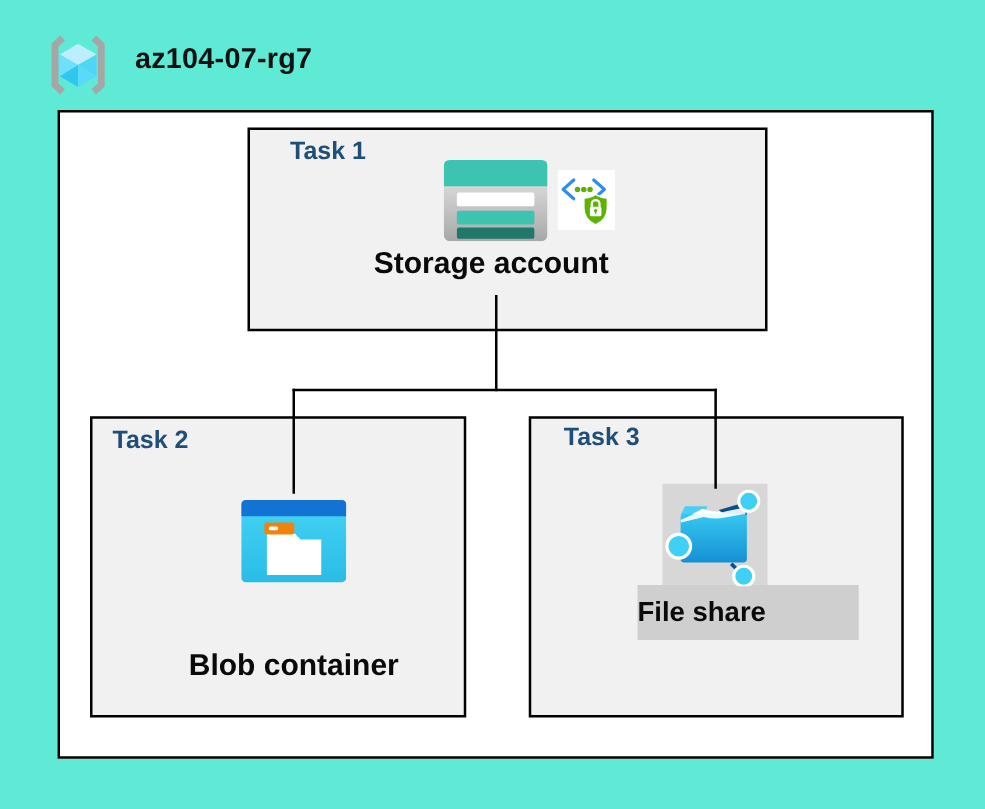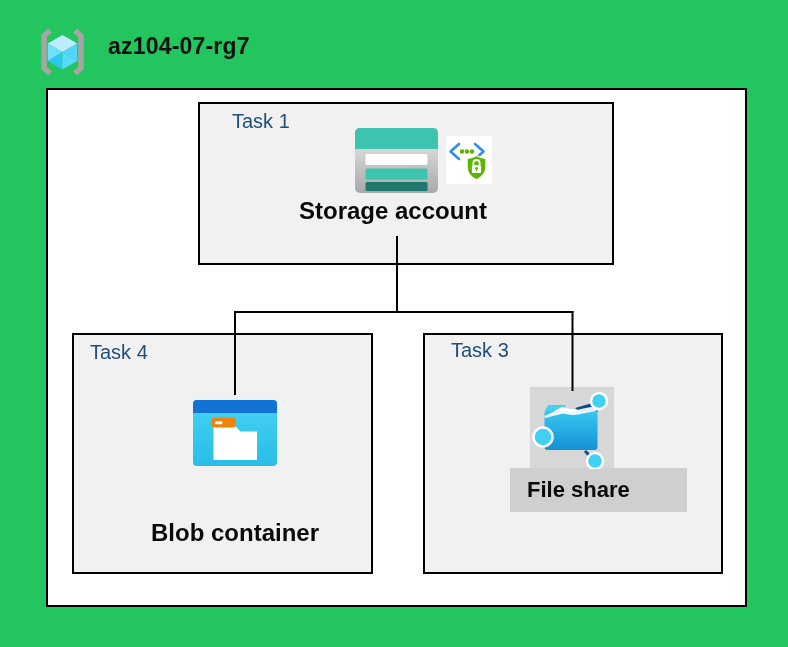--- a/index.html
+++ b/index.html
@@ -1,32 +1,32 @@
 <!DOCTYPE html>
 <html><head>
 <meta charset="utf-8">
 <style>
   html,body { margin:0; padding:0; background:#ffffff; }
   .page {
-    position:relative; width:788px; height:647px; background:#22c55e;
+    position:relative; width:788px; height:647px; background:#5eead4;
     font-family:"Liberation Sans", sans-serif; overflow:hidden;
   }
   .abs { position:absolute; }
   .box { position:absolute; box-sizing:border-box; border:2px solid #000000; background:#f1f1f1; }
   .outer-box { background:#ffffff; }
   .rg-title {
     position:absolute; left:108px; top:33px; font-size:23px; font-weight:bold;
     color:#111111; letter-spacing:0.2px;
   }
-  .task-label { position:absolute; font-size:20px; font-weight:normal; color:#1f4e79; }
+  .task-label { position:absolute; font-size:20px; font-weight:bold; color:#1f4e79; }
   .res-label { position:absolute; font-size:24px; font-weight:bold; color:#0a0a0a; text-align:center; }
   .fs-icon-bg { position:absolute; left:530px; top:387px; width:84px; height:82px; background:#d7d7d7; }
   .fs-label-bg {
     position:absolute; left:510px; top:468px; width:177px; height:44px; background:#cfcfcf;
-    display:flex; align-items:center; padding-left:17px; box-sizing:border-box;
+    display:flex; align-items:center; box-sizing:border-box;
     font-size:22px; font-weight:bold; color:#0a0a0a;
   }
   svg { display:block; }
   .connector-layer { position:absolute; left:0; top:0; z-index:6; pointer-events:none; }
   .icon-layer { z-index:7; }
 </style>
 </head>
 <body>
 
 <div class="page">
@@ -42,21 +42,21 @@
   </svg>
   <div class="rg-title">az104-07-rg7</div>
 
   <div class="box outer-box" style="left:46px; top:88px; width:701px; height:519px;"></div>
 
   <div class="box" style="left:198px; top:102px; width:416px; height:163px;"></div>
   <div class="task-label" style="left:232px; top:110px;">Task 1</div>
   <div class="res-label" style="left:293px; top:197px; width:200px;">Storage account</div>
 
   <div class="box" style="left:72px; top:333px; width:301px; height:241px;"></div>
-  <div class="task-label" style="left:90px; top:341px;">Task 4</div>
+  <div class="task-label" style="left:90px; top:341px;">Task 2</div>
   <div class="res-label" style="left:135px; top:487px; width:200px;margin-top:32px;">Blob container</div>
 
   <div class="box" style="left:423px; top:333px; width:300px; height:241px;"></div>
   <div class="task-label" style="left:451px; top:339px;">Task 3</div>
 
   <div class="fs-icon-bg"></div>
   <div class="fs-label-bg">File share</div>
 
   <svg class="connector-layer" width="788" height="647" viewBox="0 0 788 647">
     <line x1="397" y1="236" x2="397" y2="313" stroke="#000" stroke-width="2"></line>

